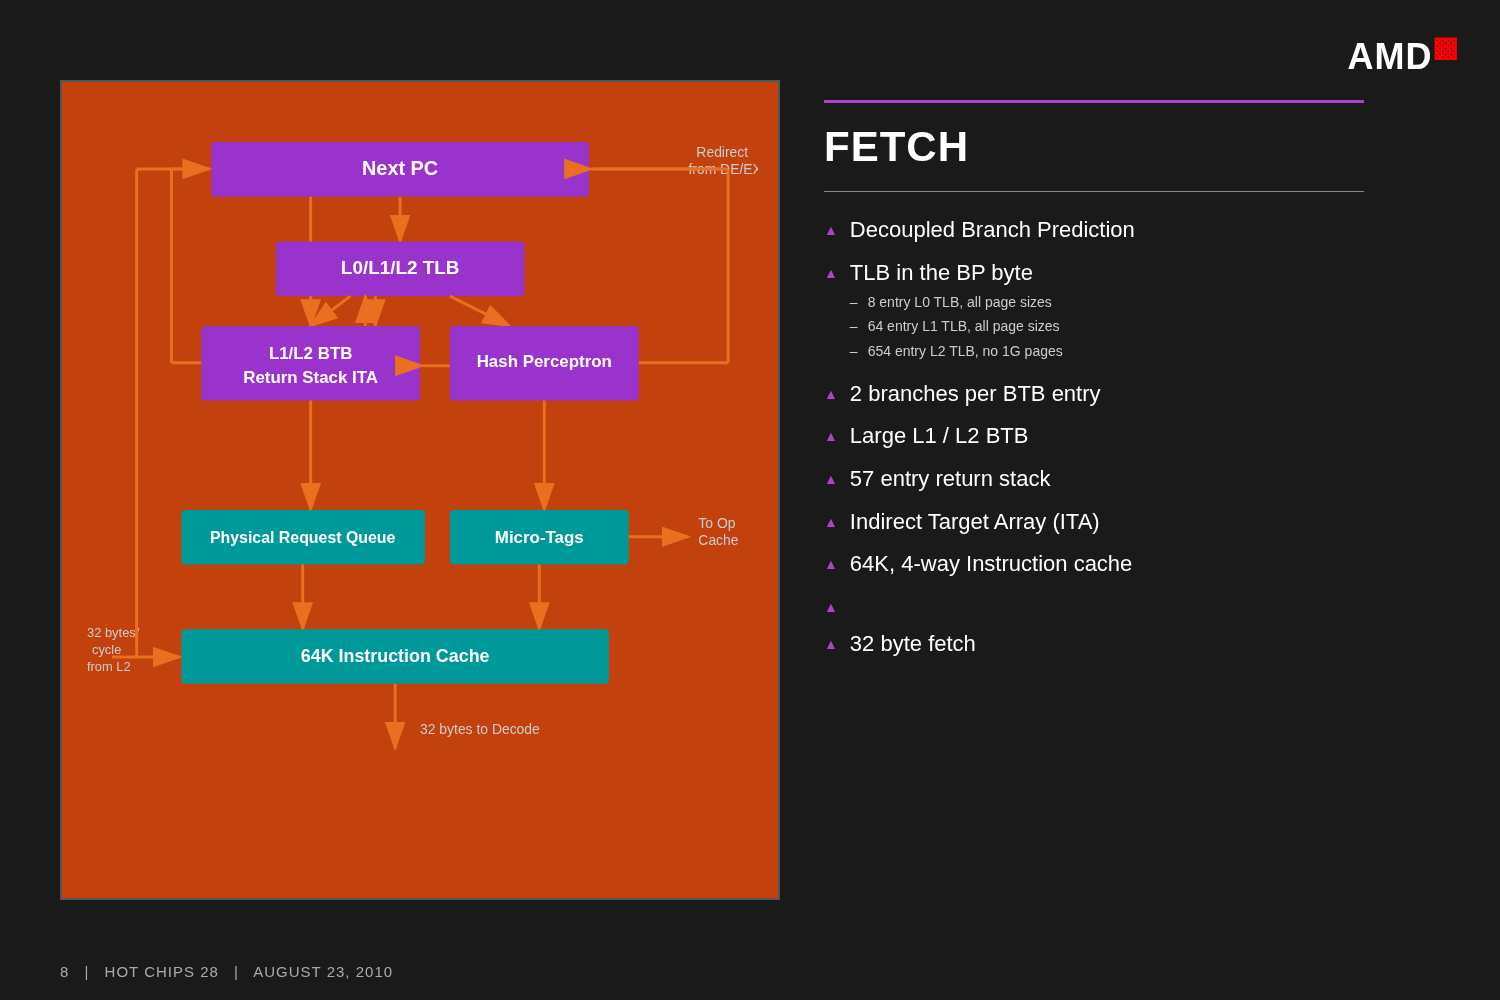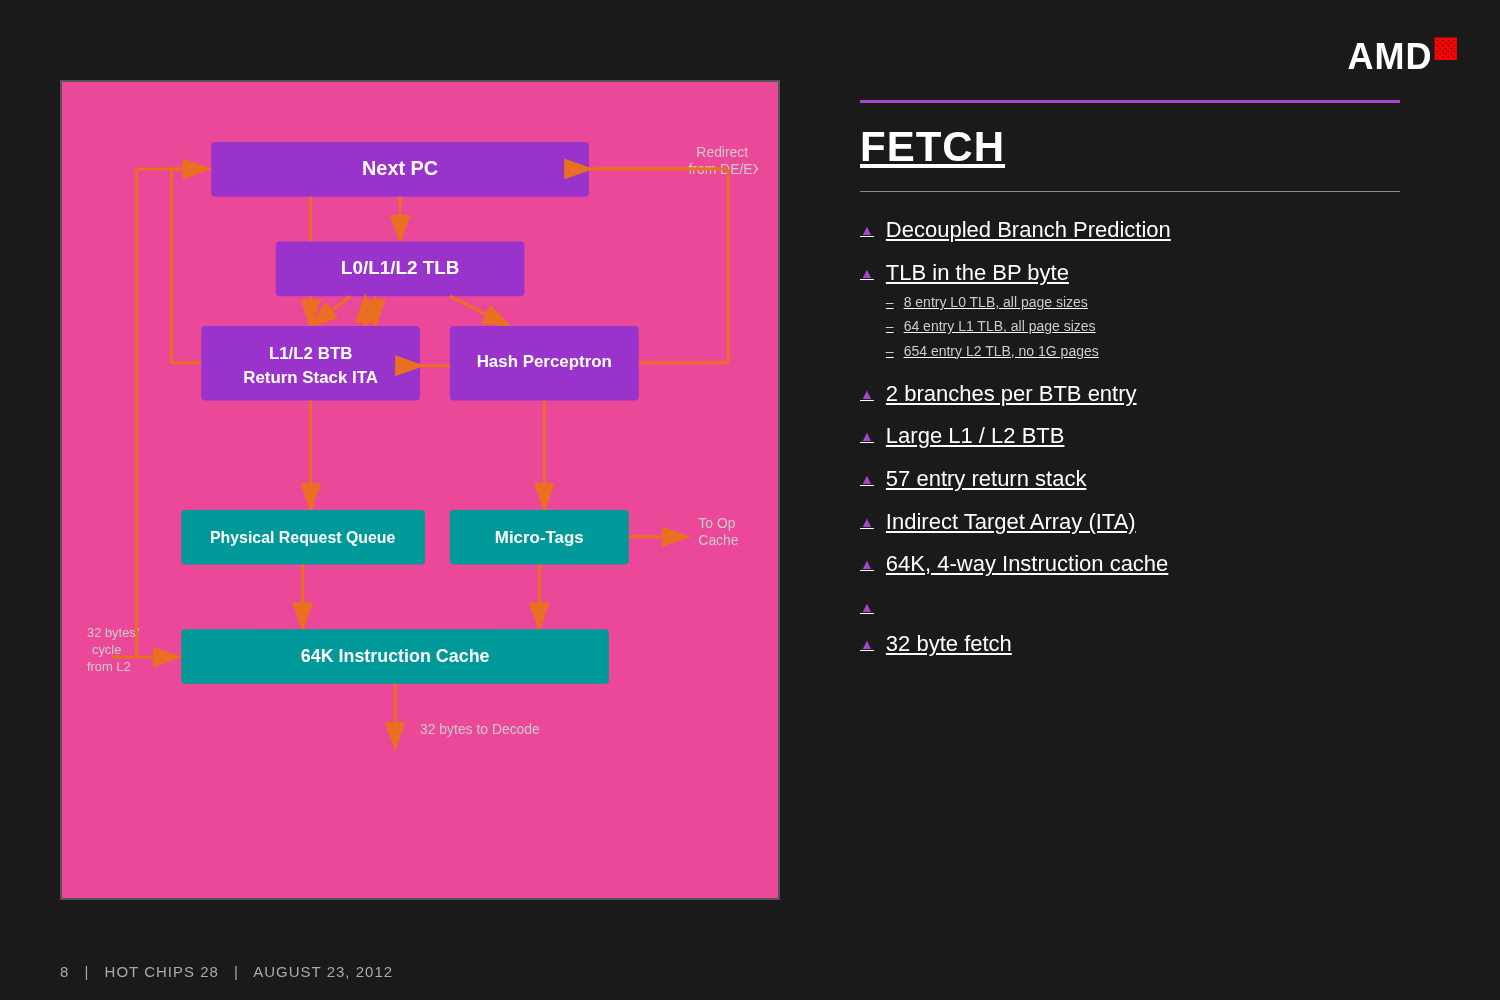--- a/index.html
+++ b/index.html
@@ -26,32 +26,31 @@
     }
 
     
     .diagram-panel {
       position: absolute;
       top: 80px;
       left: 60px;
       width: 720px;
       height: 820px;
       border: 2px solid #555;
-      background-color: #ec4899;
+      background-color: #c2410c;
       padding: 14px 20px;
     }
 
     
     .text-panel {
       position: absolute;
       top: 80px;
-      left: 820px;
+      left: 784px;
       width: 620px;
       padding: 20px 40px;
-      text-decoration: underline;
     }
 
     .fetch-divider {
       width: 100%;
       height: 3px;
       background-color: #aa44cc;
       margin-bottom: 20px;
     }
 
     .fetch-title {
@@ -271,14 +270,14 @@
         <div><span>32 byte fetch</span></div>
       </li>
     </ul>
 </div>
 
 <div class="footer">
   <span>8</span>
   <span class="separator">|</span>
   <span>HOT CHIPS 28</span>
   <span class="separator">|</span>
-  <span>AUGUST 23, 2012</span>
+  <span>AUGUST 23, 2010</span>
 </div>
 
 </body></html>

